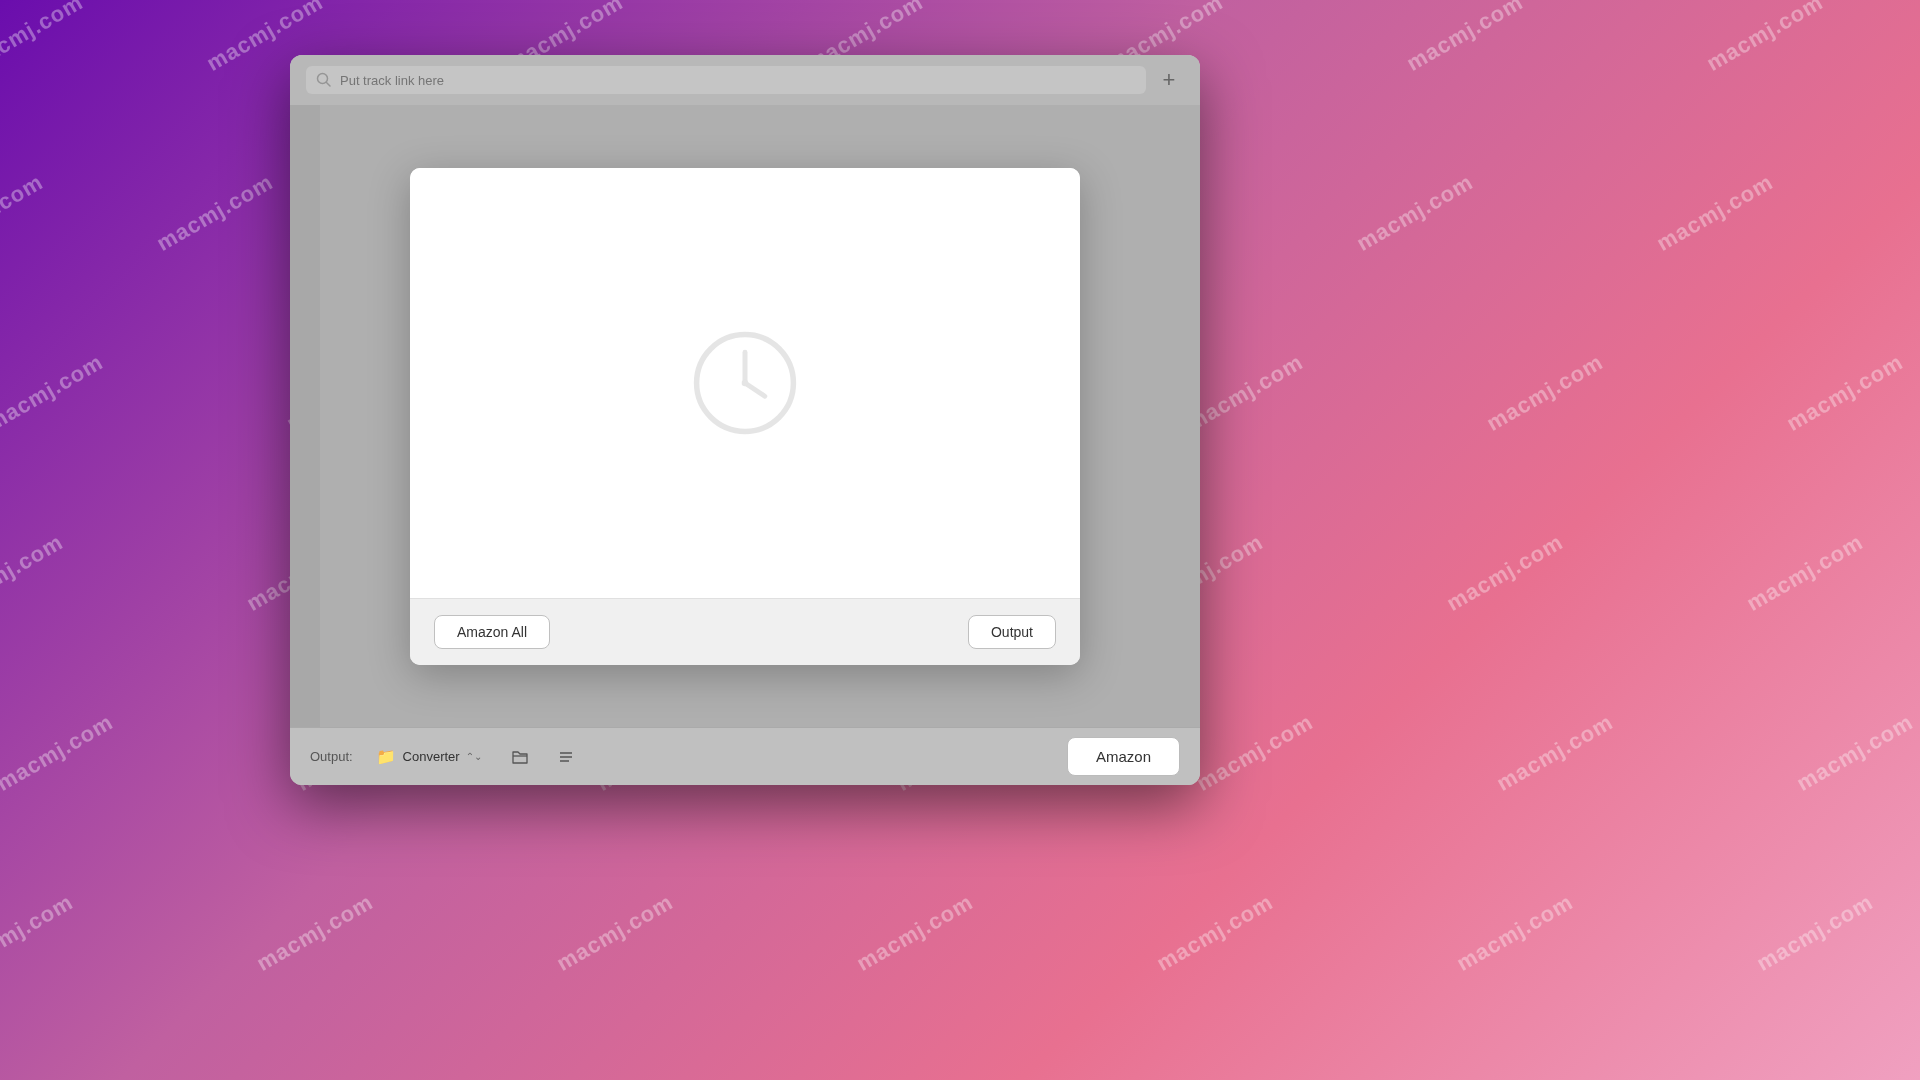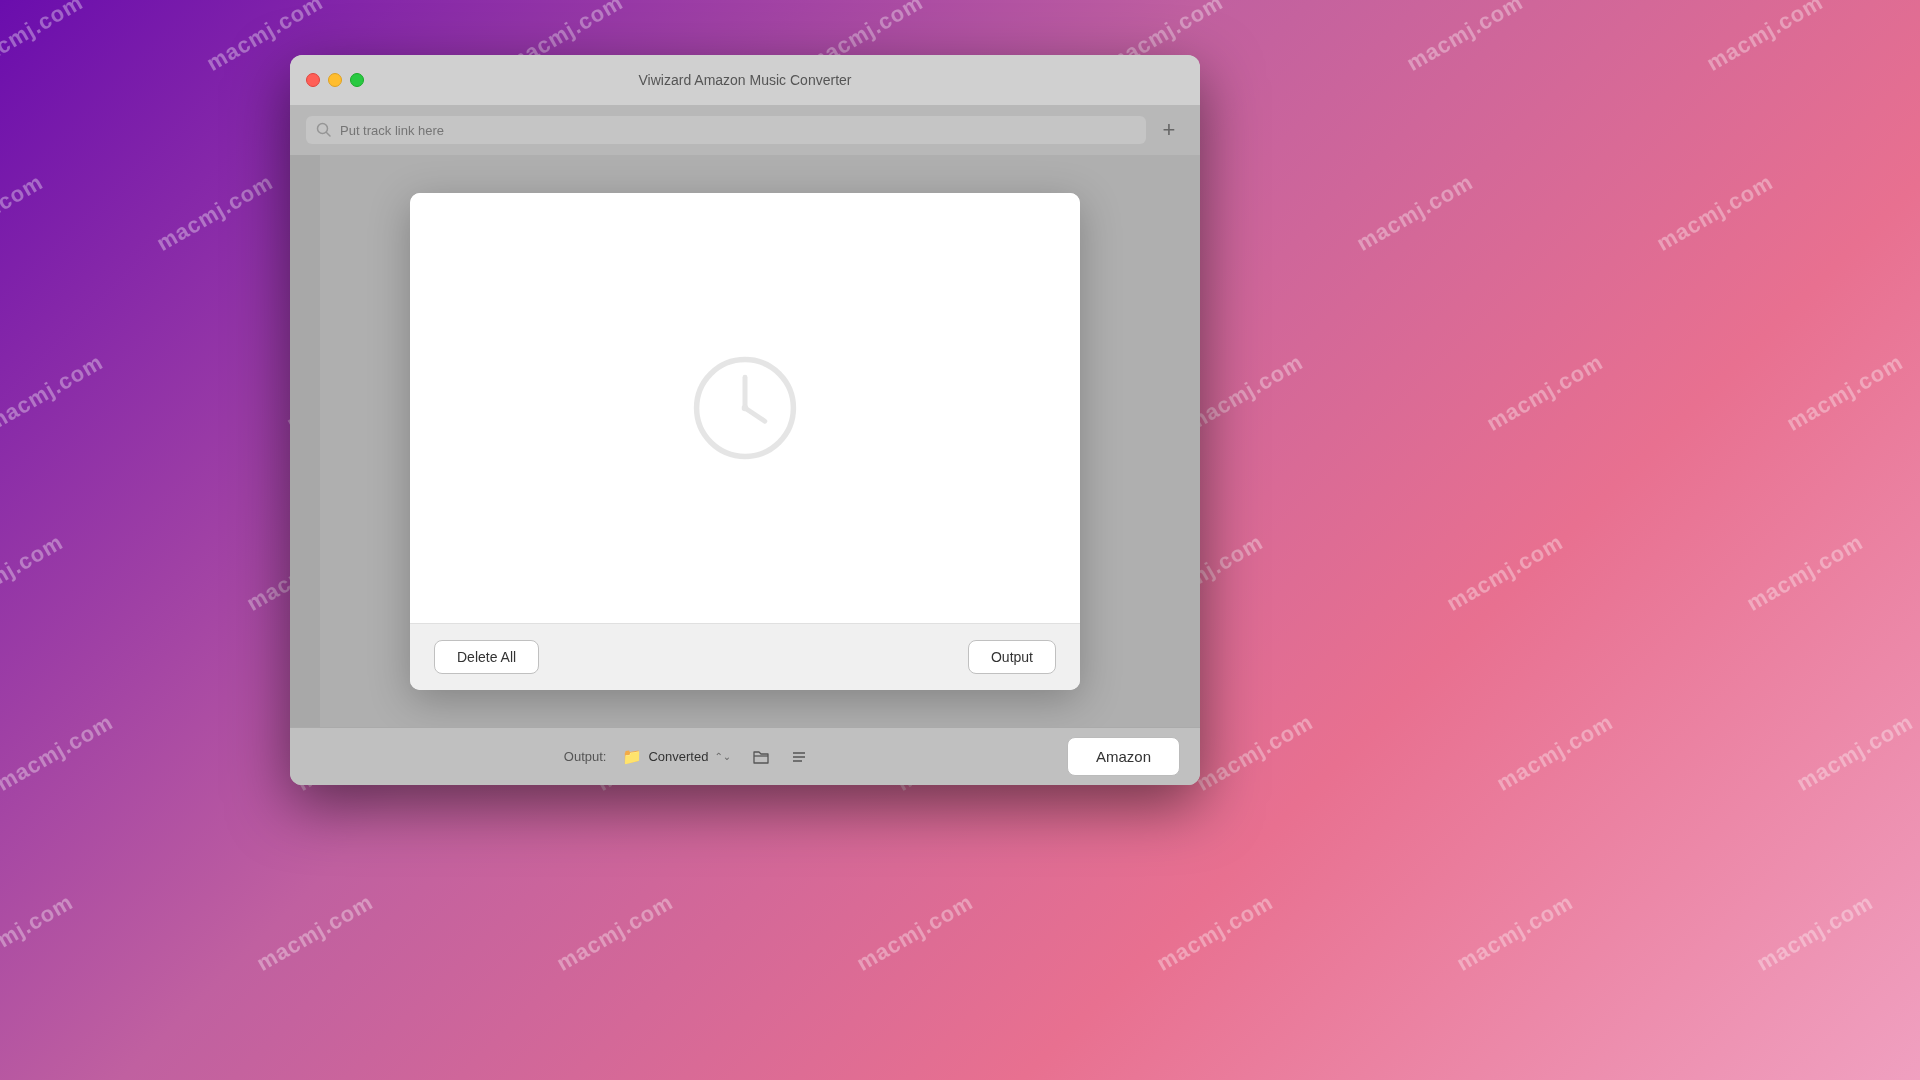--- a/index.html
+++ b/index.html
@@ -217,23 +217,22 @@
       border-top: 1px solid #aaa;
       display: flex;
       align-items: center;
       padding: 0 20px;
       flex-shrink: 0;
     }
 
     .output-section {
       display: flex;
       align-items: center;
-      gap: 10px;
+      gap: 18px;
       flex: 1;
-      justify-content: center;
     }
 
     .output-label {
       font-size: 13px;
       color: #555;
     }
 
     .output-folder-btn {
       display: flex;
       align-items: center;
@@ -341,28 +340,20 @@
   <span class="watermark-text" style="top: 920px; left: 250px;">macmj.com</span>
   <span class="watermark-text" style="top: 920px; left: 550px;">macmj.com</span>
   <span class="watermark-text" style="top: 920px; left: 850px;">macmj.com</span>
   <span class="watermark-text" style="top: 920px; left: 1150px;">macmj.com</span>
   <span class="watermark-text" style="top: 920px; left: 1450px;">macmj.com</span>
   <span class="watermark-text" style="top: 920px; left: 1750px;">macmj.com</span>
 </div>
 
 <div class="app-window">
 
-  <div class="title-bar">
-    <div class="traffic-lights">
-      <div class="traffic-light close"></div>
-      <div class="traffic-light minimize"></div>
-      <div class="traffic-light maximize"></div>
-    </div>
-    <span class="window-title">Viwizard Amazon Music Converter</span>
-  </div>
 
   <div class="search-bar-area">
     <div class="search-container">
       <svg class="search-icon-svg" viewBox="0 0 16 16" fill="none">
         <circle cx="6.5" cy="6.5" r="5" stroke="#666" stroke-width="1.5"></circle>
         <line x1="10.5" y1="10.5" x2="14" y2="14" stroke="#666" stroke-width="1.5" stroke-linecap="round"></line>
       </svg>
       <input class="search-input" type="text" placeholder="Put track link here" style="">
     </div>
     <button class="add-button">
@@ -380,33 +371,33 @@
 
             <svg class="clock-svg" viewBox="0 0 100 100" fill="none">
               <circle cx="50" cy="50" r="44" stroke="#aaa" stroke-width="5"></circle>
               <line x1="50" y1="50" x2="50" y2="22" stroke="#aaa" stroke-width="4.5" stroke-linecap="round"></line>
               <line x1="50" y1="50" x2="68" y2="62" stroke="#aaa" stroke-width="4.5" stroke-linecap="round"></line>
               <circle cx="50" cy="50" r="3" fill="#aaa"></circle>
             </svg>
           </div>
         </div>
         <div class="modal-footer">
-          <button class="modal-btn">Delete All</button>
+          <button class="modal-btn">Amazon All</button>
           <button class="modal-btn">Output</button>
         </div>
       </div>
     </div>
   </div>
 
   <div class="bottom-bar">
     <div class="output-section">
       <span class="output-label">Output:</span>
       <button class="output-folder-btn">
         <span class="folder-icon-emoji">📁</span>
-        <span>Converted</span>
+        <span>Converter</span>
         <span class="dropdown-arrow">⌃⌄</span>
       </button>
       <button class="icon-btn">
         <svg width="18" height="18" viewBox="0 0 18 18" fill="none">
           <path d="M2 4h5l2 2h7v9H2V4z" stroke="#555" stroke-width="1.3" fill="none" stroke-linejoin="round"></path>
           <path d="M2 8h14" stroke="#555" stroke-width="1.3"></path>
         </svg>
       </button>
       <button class="icon-btn">
         <svg width="18" height="18" viewBox="0 0 18 18" fill="none">

